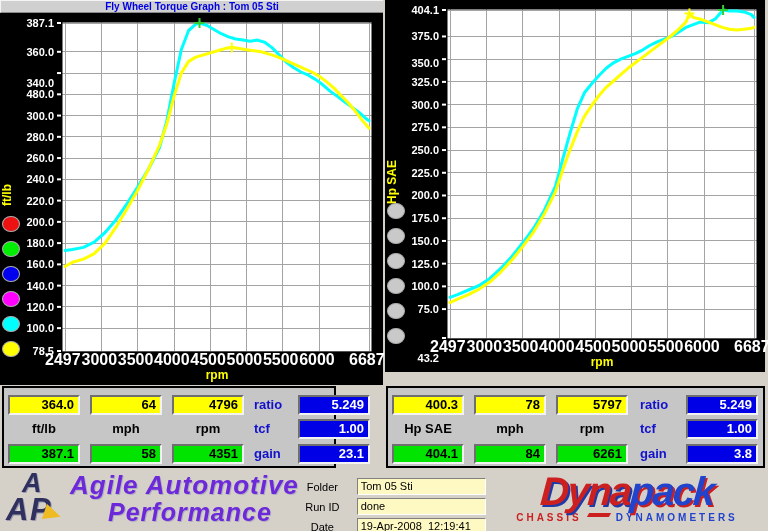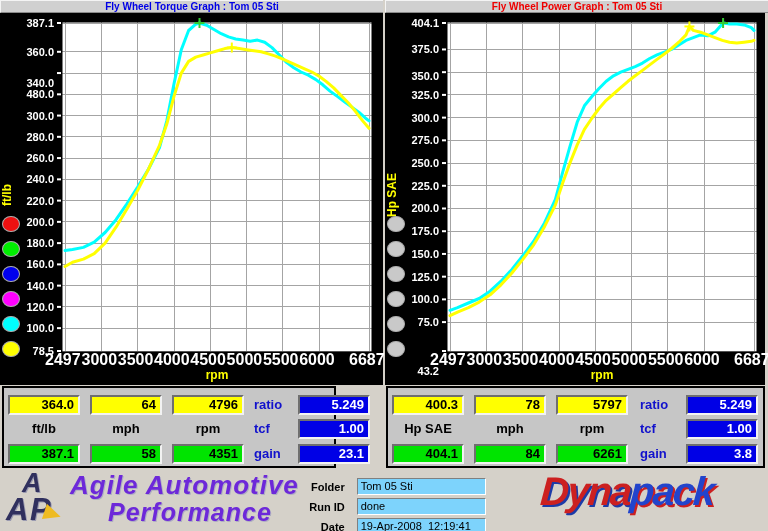--- a/index.html
+++ b/index.html
@@ -69,24 +69,24 @@
   .m-p{position:absolute;left:24px;top:20px;font-size:31px;text-shadow:1px 1px 0 #9a9ab0;}
   .m-tri{position:absolute;left:38px;top:34px;width:0;height:0;
     border-top:8px solid transparent;border-bottom:8px solid transparent;
     border-left:17px solid #eebb22;transform:rotate(18deg);}
   .agile-text{position:absolute;left:66px;top:0px;font-style:italic;font-weight:bold;
     color:#6d28d9;text-shadow:1px 1px 0 #aeaec2;}
   .agile-line1{font-size:26px;line-height:27px;letter-spacing:1px;}
   .agile-line2{font-size:25px;line-height:27px;margin-left:38px;letter-spacing:1px;}
   .fields{position:absolute;left:300px;top:8px;width:186px;}
   .field-row{display:flex;align-items:center;margin-bottom:3px;}
-  .field-label{width:46px;text-align:right;font-size:11px;font-weight:bold;color:#000;
+  .field-label{width:46px;text-align:center;font-size:11px;font-weight:normal;color:#000;
     margin-right:12px;}
   .field-input{
-    width:128px;height:15px;background:#7dd3fc;font-size:11px;line-height:15px;
+    width:128px;height:15px;background:#fef9c3;font-size:11px;line-height:15px;
     border-top:1px solid #808080;border-left:1px solid #808080;
     border-bottom:1px solid #ffffff;border-right:1px solid #ffffff;
     padding-left:3px;white-space:pre;overflow:hidden;display:block;
   }
   .dynapack-logo{position:absolute;left:488px;top:0px;width:278px;height:60px;text-align:center;}
   .dp-main{font-size:40px;font-weight:bold;font-style:italic;letter-spacing:-2px;
     line-height:42px;transform:skewX(-4deg);}
   .dp-red{color:#cc2020;text-shadow:2px 2px 0 #1c3ba8;}
   .dp-blue{color:#2244cc;text-shadow:2px 2px 0 #cc2020;}
   .dp-sub{font-size:10px;font-weight:bold;letter-spacing:3px;margin-top:0px;
@@ -185,23 +185,20 @@
         <div class="xtick" style="left: 349px;">6687</div>
         <div class="run-btn" style="top: 203px; background: rgb(238, 17, 17);"></div>
         <div class="run-btn" style="top: 228px; background: rgb(0, 238, 0);"></div>
         <div class="run-btn" style="top: 253px; background: rgb(0, 0, 238);"></div>
         <div class="run-btn" style="top: 278px; background: rgb(255, 0, 255);"></div>
         <div class="run-btn" style="top: 303px; background: rgb(0, 255, 255);"></div>
         <div class="run-btn" style="top: 328px; background: rgb(255, 255, 0);"></div>
       </div>
   </section>
   <section class="chart-panel right">
-    <div class="title-bar">
-      <span id="title1" style="color: rgb(238, 0, 0);">Fly Wheel Power Graph : Tom 05 Sti</span>
-    </div>
     <div class="chart-black" id="chart1">
       <div class="ylabel">Hp SAE</div>
       <div class="xlabel">rpm</div>
     <svg viewBox="-6 -6 322 342" style="position:absolute;left:56px;top:3px;width:322px;height:342px;overflow:visible;">
           <rect x="0" y="0" width="310" height="330" fill="#ffffff" stroke="none"></rect>
           <line x1="3" y1="0" x2="3" y2="330" stroke="#a4a4a4" stroke-width="1" shape-rendering="crispEdges"></line>
           <line x1="39.4945107398568" y1="0" x2="39.4945107398568" y2="330" stroke="#a4a4a4" stroke-width="1" shape-rendering="crispEdges"></line>
           <line x1="75.77136038186157" y1="0" x2="75.77136038186157" y2="330" stroke="#a4a4a4" stroke-width="1" shape-rendering="crispEdges"></line>
           <line x1="112.04821002386635" y1="0" x2="112.04821002386635" y2="330" stroke="#a4a4a4" stroke-width="1" shape-rendering="crispEdges"></line>
           <line x1="148.32505966587112" y1="0" x2="148.32505966587112" y2="330" stroke="#a4a4a4" stroke-width="1" shape-rendering="crispEdges"></line>
@@ -352,14 +349,19 @@
     <div class="field-row">
       <span class="field-label">Date</span>
       <span class="field-input">19-Apr-2008  12:19:41</span>
     </div>
   </div>
 
   <div class="dynapack-logo">
     <div class="dp-main">
       <span class="dp-red">Dyna</span><span class="dp-blue">pack</span>
     </div>
+    <div class="dp-sub">
+      <span class="dp-sub-red">CHASSIS</span>
+      <span class="dp-dash"></span>
+      <span class="dp-sub-blue">DYNAMOMETERS</span>
+    </div>
   </div>
 </div>
 
 </body></html>

